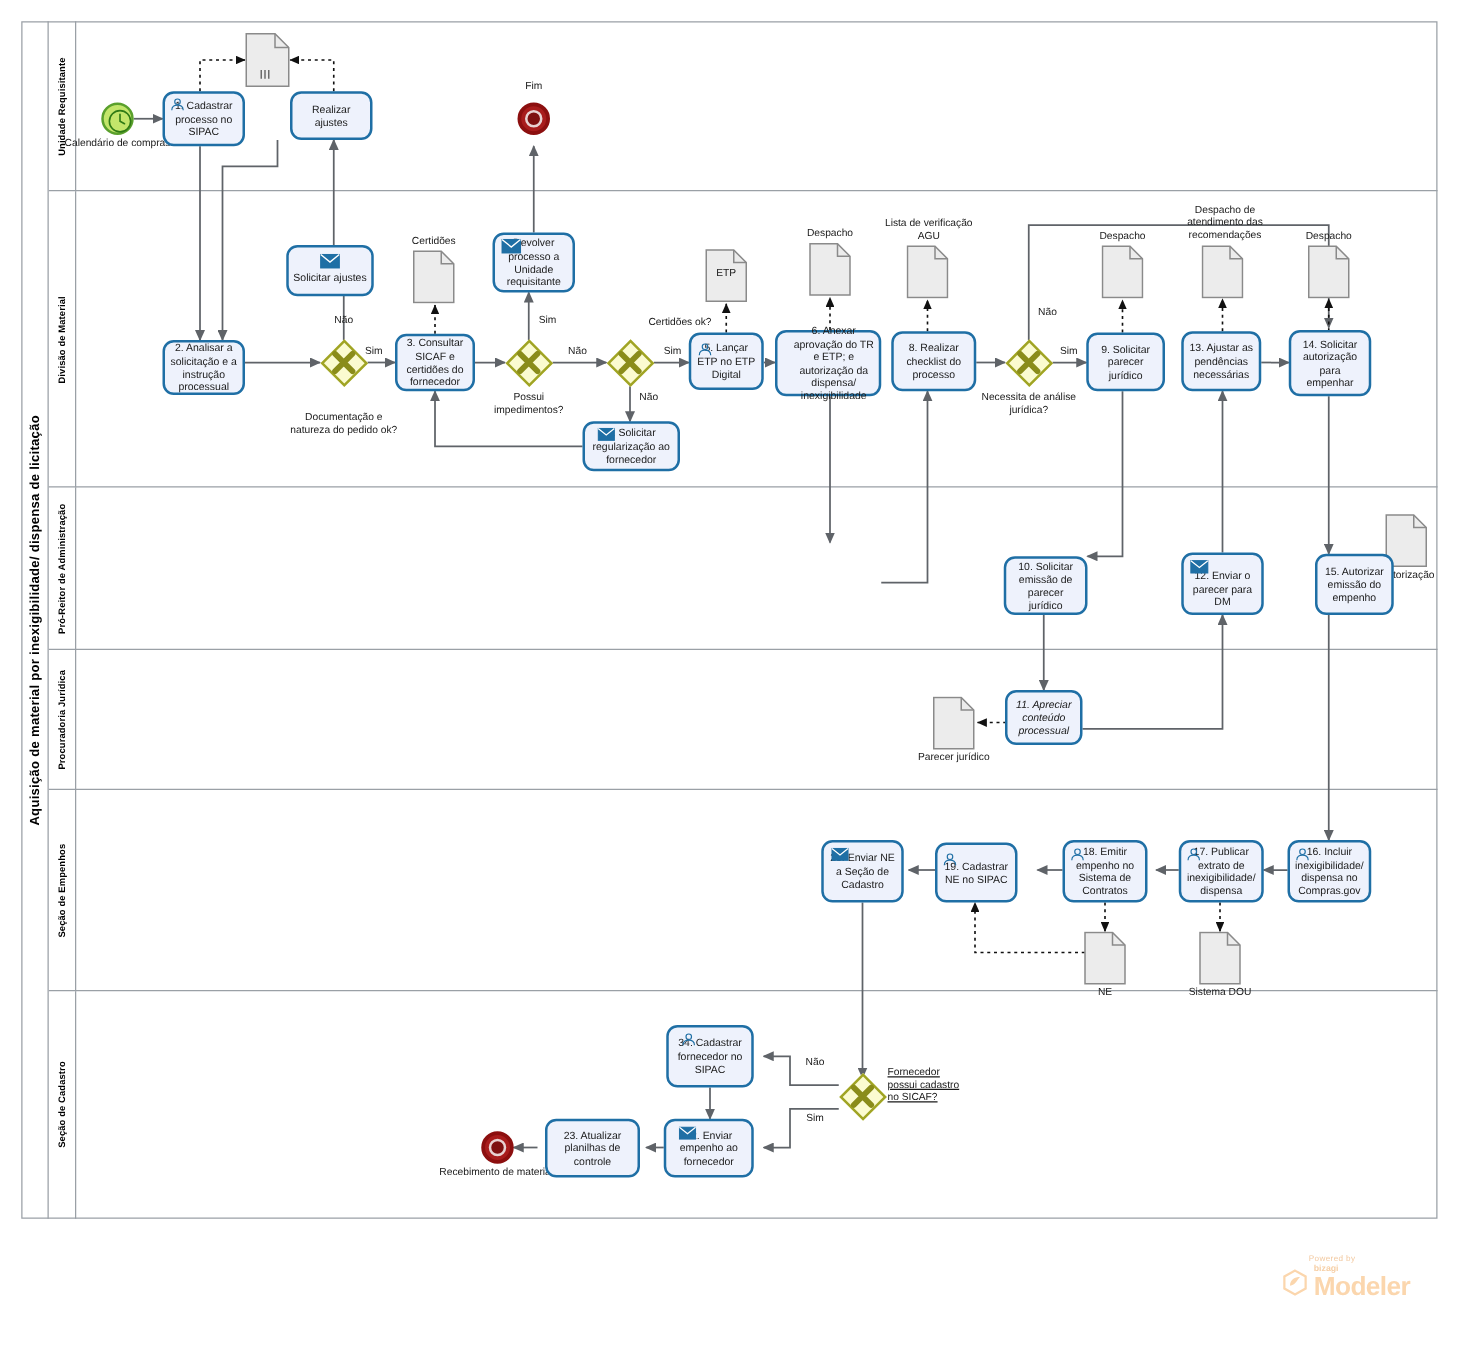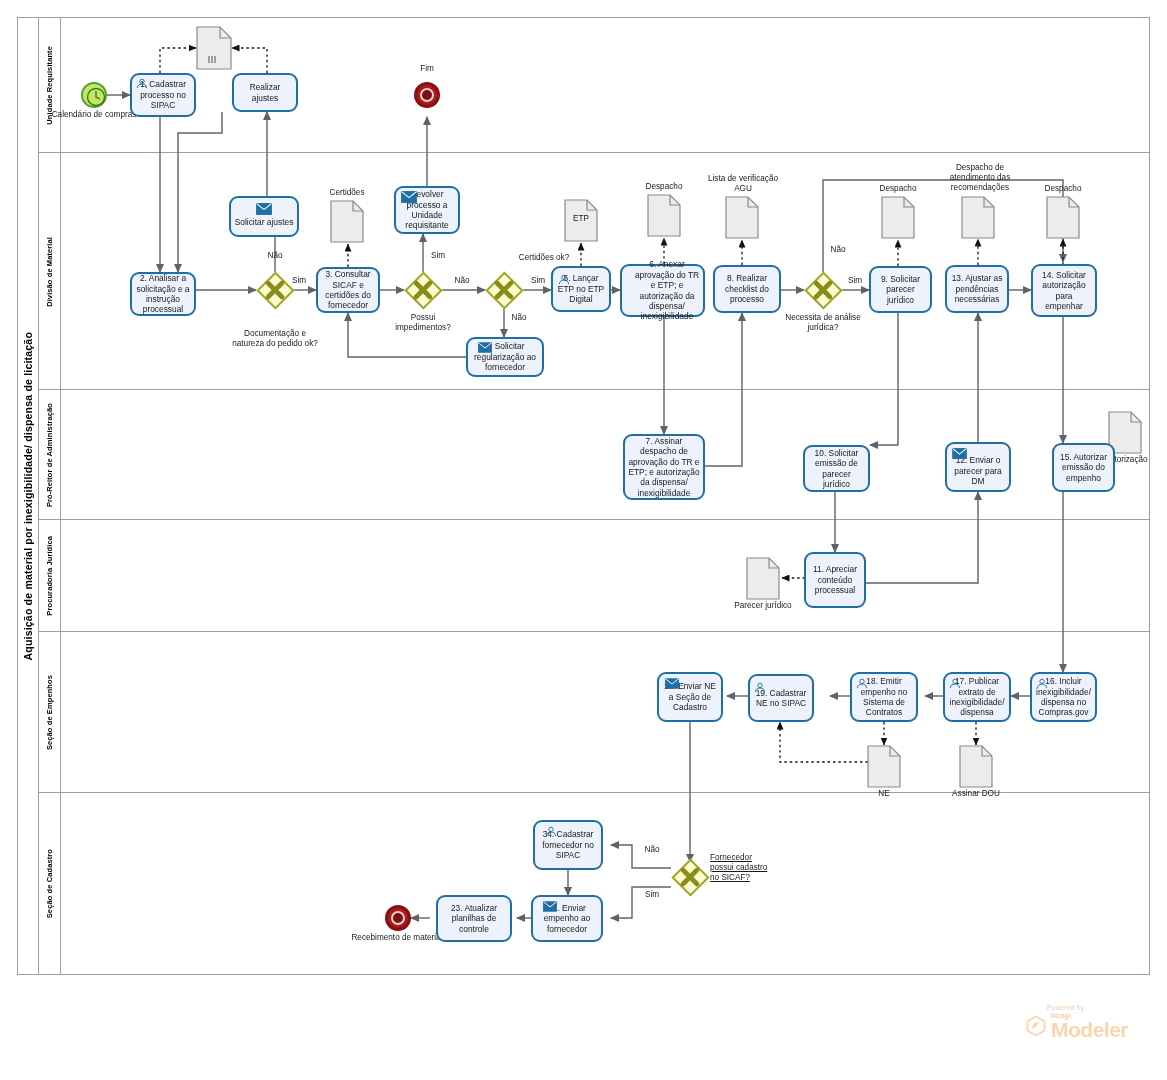--- a/index.html
+++ b/index.html
@@ -307,21 +307,21 @@
     </svg>
   </div>
   <div class="lab" style="left:852px;top:789px;width:64px;">NE</div>
 
   <div class="doc" style="left:959px;top:745px;">
     <svg width="34" height="43" viewBox="0 0 34 43">
       <path d="M1,1 H23 L33,11 V42 H1 Z" fill="#ececec" stroke="#8a8a8a" stroke-width="1.2"></path>
       <path d="M23,1 V11 H33" fill="none" stroke="#8a8a8a" stroke-width="1.2"></path>
     </svg>
   </div>
-  <div class="lab" style="left:940px;top:789px;width:72px;">Assinar DOU</div>
+  <div class="lab" style="left:940px;top:789px;width:72px;">Sistema DOU</div>
 
   <div class="task" style="left:130px;top:73px;width:66px;height:44px;">
     <svg class="tico" viewBox="0 0 14 13">
       <circle cx="7" cy="4" r="2.6" fill="none" stroke="#1f6fa5" stroke-width="1.1"></circle>
       <path d="M1.6,12 C1.6,8.6 4,7.2 7,7.2 C10,7.2 12.4,8.6 12.4,12" fill="none" stroke="#1f6fa5" stroke-width="1.1"></path>
     </svg>
     <span class="lbl">1. Cadastrar processo no SIPAC</span>
   </div>
 
   <div class="task" style="left:232px;top:73px;width:66px;height:39px;">
@@ -365,37 +365,34 @@
       <circle cx="7" cy="4" r="2.6" fill="none" stroke="#1f6fa5" stroke-width="1.1"></circle>
       <path d="M1.6,12 C1.6,8.6 4,7.2 7,7.2 C10,7.2 12.4,8.6 12.4,12" fill="none" stroke="#1f6fa5" stroke-width="1.1"></path>
     </svg>
     <span class="lbl">5. Lançar ETP no ETP Digital</span>
   </div>
 
   <div class="task" style="left:620px;top:264px;width:85px;height:53px;padding-left:12px;">
     <span class="lbl">6. Anexar aprovação do TR e ETP; e autorização da dispensa/ inexigibilidade</span>
   </div>
 
-  <div class="task" style="left:623px;top:434px;width:82px;height:66px;">
-    <span class="lbl">7. Assinar despacho de aprovação do TR e ETP; e autorização da dispensa/ inexigibilidade</span>
-  </div>
 
   <div class="task" style="left:713px;top:265px;width:68px;height:48px;">
     <span class="lbl">8. Realizar checklist do processo</span>
   </div>
 
   <div class="task" style="left:869px;top:266px;width:63px;height:47px;">
     <span class="lbl">9. Solicitar parecer jurídico</span>
   </div>
 
   <div class="task" style="left:803px;top:445px;width:67px;height:47px;">
     <span class="lbl">10. Solicitar emissão de parecer jurídico</span>
   </div>
 
-  <div class="task" style="left:804px;top:552px;width:62px;height:56px;">
+  <div class="task" style="left:804px;top:552px;width:62px;height:44px;font-style:italic;">
     <span class="lbl">11. Apreciar conteúdo processual</span>
   </div>
 
   <div class="task" style="left:945px;top:442px;width:66px;height:50px;">
     <svg class="tico" viewBox="0 0 16 12" style="left:5px;top:4px;width:15px;height:11px;">
       <rect x="0.6" y="0.6" width="14.8" height="10.8" fill="#1f6fa5" stroke="#1f6fa5" stroke-width="1"></rect>
       <path d="M0.6,0.6 L8,6.6 L15.4,0.6" fill="none" stroke="#fff" stroke-width="1.1"></path>
     </svg>
     <span class="lbl" style="margin-top:8px;">12. Enviar o parecer para DM</span>
   </div>

